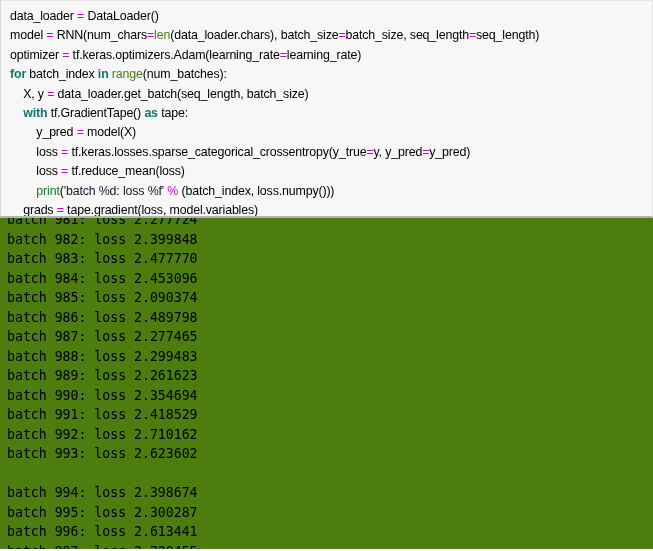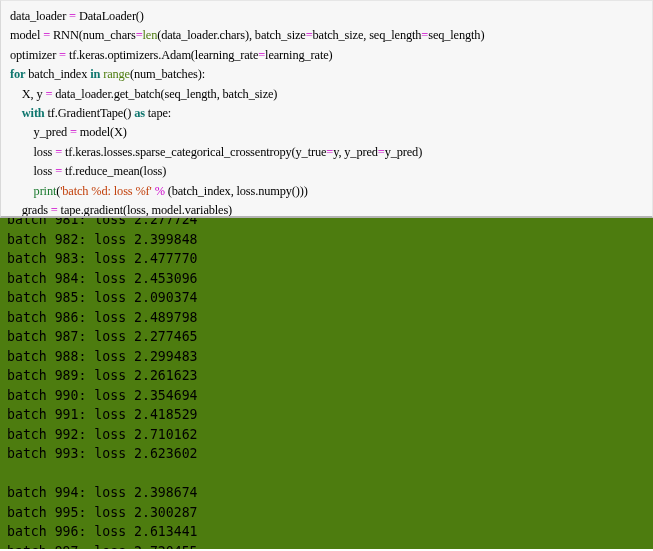--- a/index.html
+++ b/index.html
@@ -22,36 +22,36 @@
     box-sizing: border-box;
     background: #f7f7f7;
     border-left: 1px solid #d9d9d9;
     border-top: 1px solid #e6e6e6;
     border-right: 1px solid #e6e6e6;
     border-bottom: 2px solid #b4b4b4;
     padding: 6px 0 4px 9px;
     overflow: hidden;
   }
   #code-lines {
-    font-family: Liberation Serif, serif;
+    font-family: Liberation Sans, sans-serif;
     font-size: 12.4px;
     line-height: 19.4px;
     color: #000000;
     white-space: pre;
     letter-spacing: -0.15px;
   }
   .cl { white-space: pre; }
 
   
   .t-plain { color: #000000; }
   .t-kw    { color: #0f766e; font-weight: bold; }  
   .t-built { color: #4d7c0f; }                     
   .t-fn    { color: #1a7a2e; margin-top: 48px; }                     
   .t-op    { color: #cc00cc; }                     
-  .t-str   { color: #c2410c; }                     
+  .t-str   { color: #0f172a; }                     
 
   
   #output-console {
     position: relative;
     width: 653px;
     height: 331px;
     background: #4d7c0f;
     overflow: hidden;
     padding-left: 7px;
     box-sizing: border-box;

